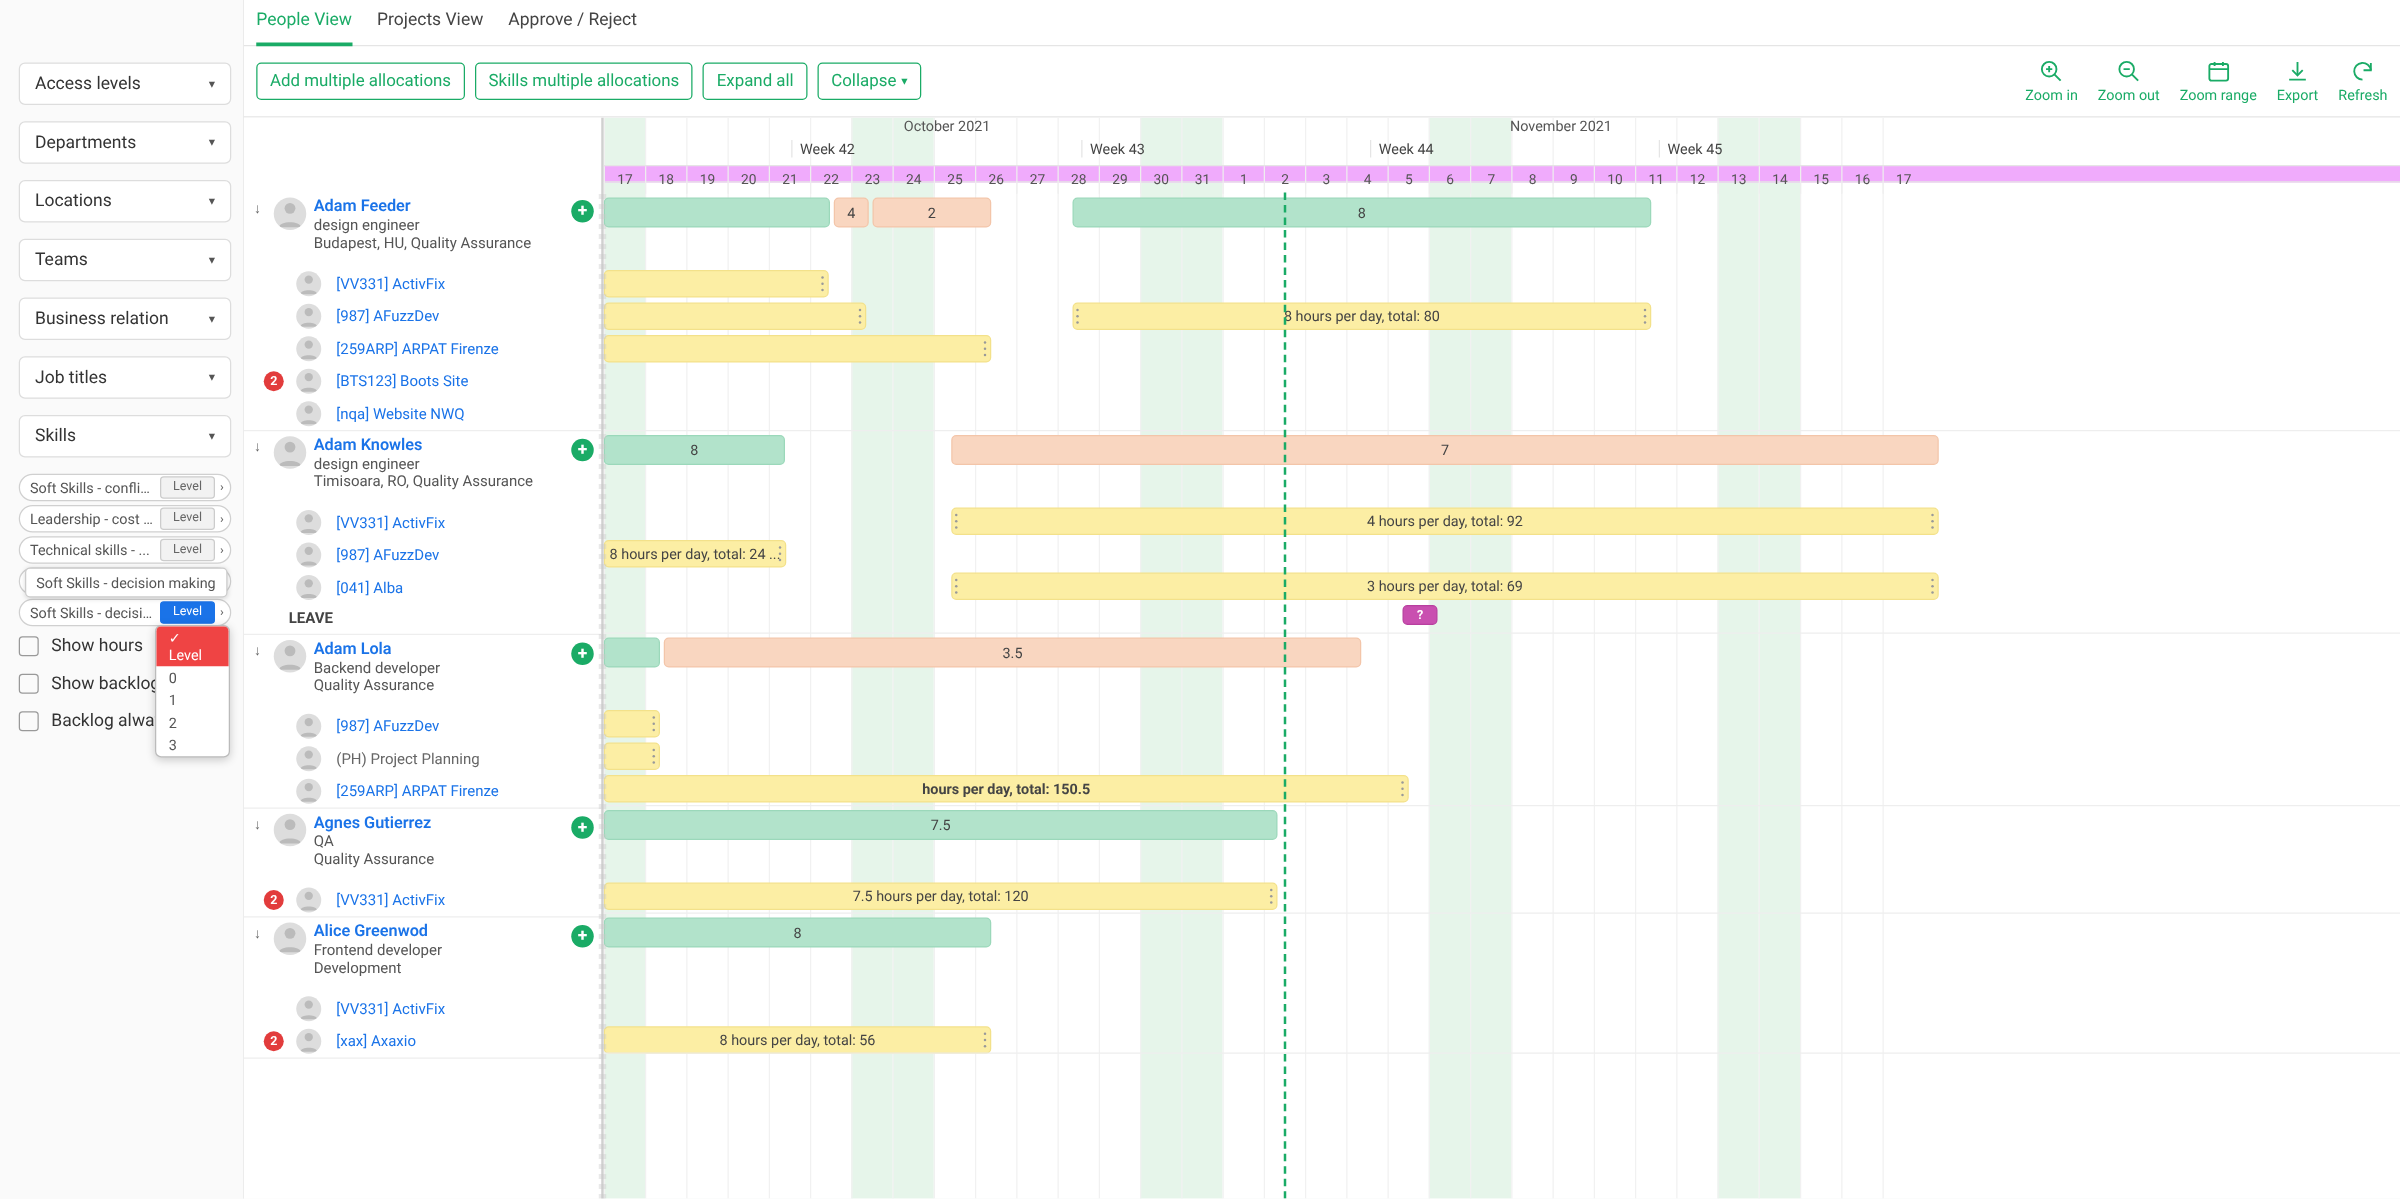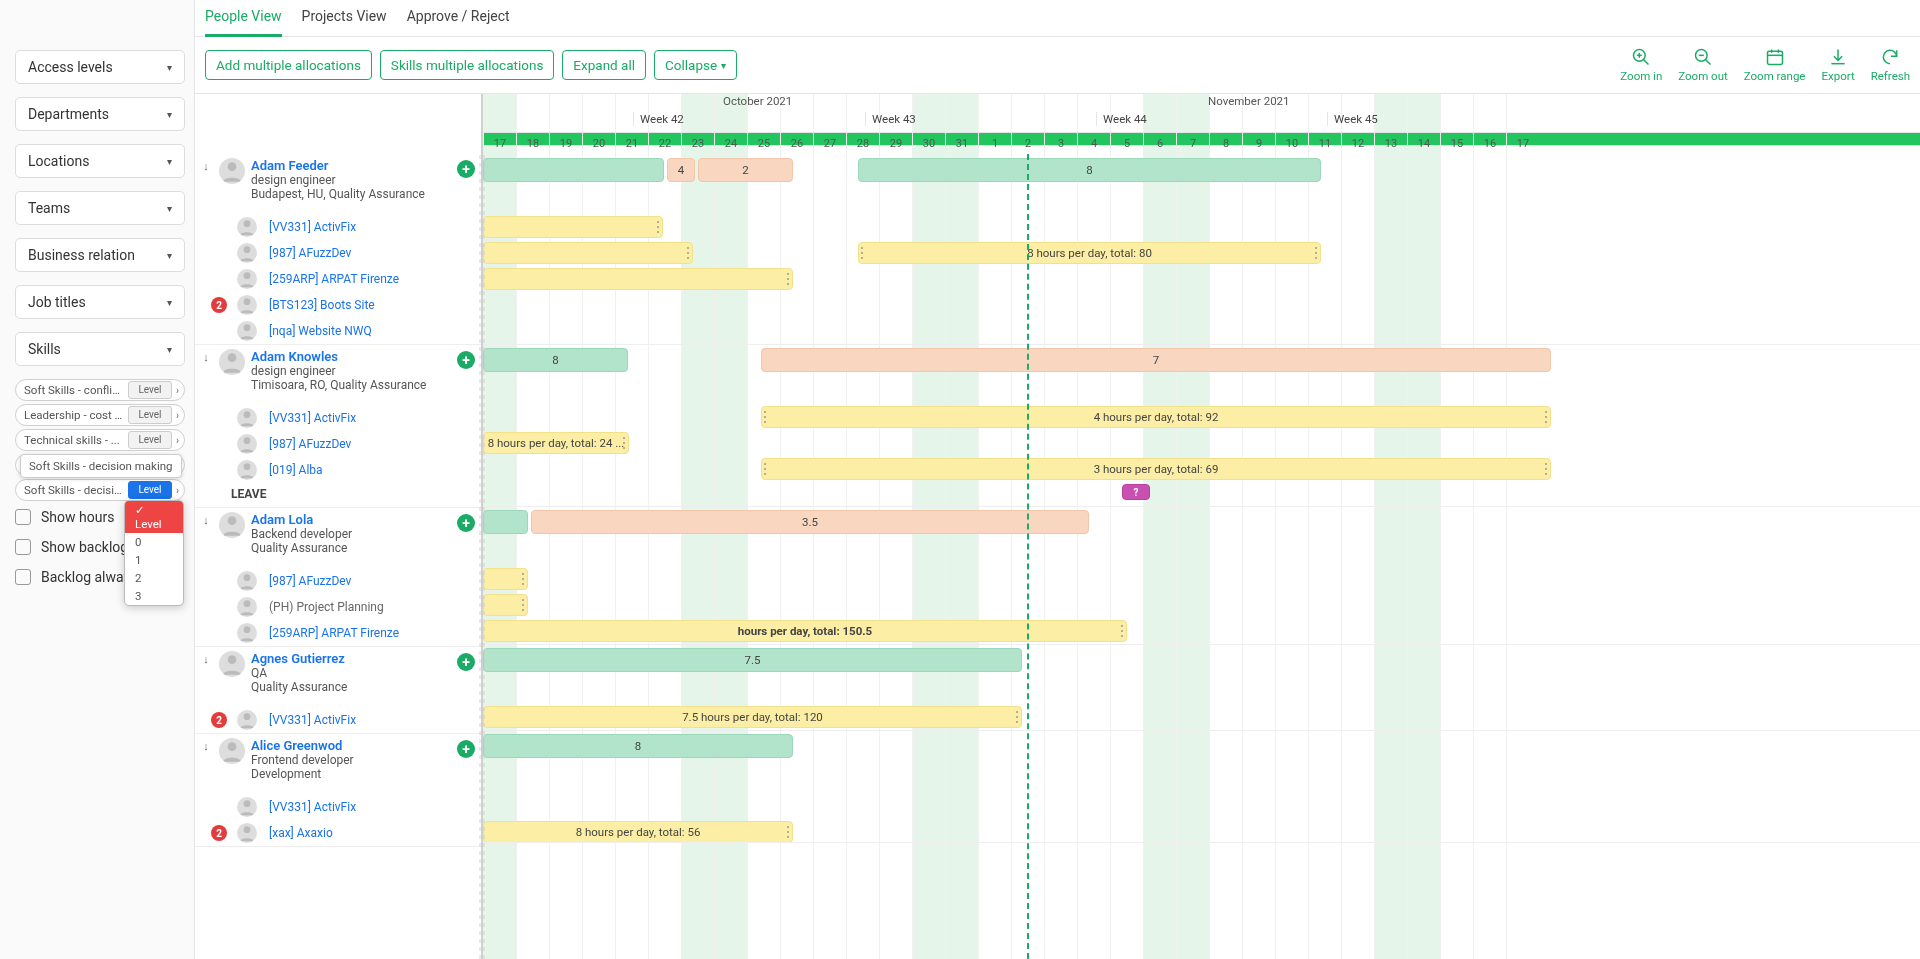--- a/index.html
+++ b/index.html
@@ -41,21 +41,21 @@
 .right { flex: 1; position: relative; overflow: hidden; padding-left: 12px; }
 
 .day-grid { position: absolute; inset: 0; pointer-events: none; }
 .day-col { position: absolute; top: 0; bottom: 0; border-left: 1px solid #f1f1f1; }
 .day-col.weekend { background: #e6f5ea; }
 
 .month-row { position: absolute; top: 0; left: 0; right: 0; height: 18px; font-size: 11.5px; color: #555; }
 .month-row span { position: absolute; }
 .week-row { position: absolute; top: 18px; left: 0; right: 0; height: 20px; font-size: 11.5px; color: #444; }
 .week-row span { position: absolute; border-left: 1px solid #e5e5e5; padding-left: 6px; }
-.day-row { position: absolute; top: 38px; left: 0; right: 0; height: 14px; border-top: 1px solid #e5e5e5; border-bottom: 1px solid #e5e5e5; font-size: 11px; color: #555; background: #22c55e; }
+.day-row { position: absolute; top: 38px; left: 0; right: 0; height: 14px; border-top: 1px solid #e5e5e5; border-bottom: 1px solid #e5e5e5; font-size: 11px; color: #555; background: #f0abfc; }
 .day-row span { position: absolute; width: 33px; text-align: center; line-height: 22px; border-left: 1px solid #eee; }
 
 .content { position: absolute; top: 60px; left: 0; right: 0; bottom: 0; }
 .today-line { position: absolute; top: 0; bottom: 0; border-left: 2px dashed #1aab66; z-index: 5; }
 
 .person-left { display: flex; padding: 4px 6px 0 4px; }
 .expand { width: 14px; font-size: 11px; color: #666; text-align: center; cursor: pointer; padding-top: 2px; }
 .avatar { width: 26px; height: 26px; border-radius: 50%; background: #ddd; margin: 0 6px; display: inline-flex; align-items: center; justify-content: center; font-size: 10px; color: #777; overflow: hidden; }
 .avatar.sm { width: 20px; height: 20px; }
 .avatar svg { width: 100%; height: 100%; }
@@ -324,21 +324,21 @@
               </span>
               <span class="projtxt ">[987] AFuzzDev</span>
             </div>
             <div class="proj-left">
               <span class="avatar sm">
                 <svg viewBox="0 0 24 24">
                   <circle cx="12" cy="8" r="4" fill="#bbb"></circle>
                   <path d="M4 22c0-5 16-5 16 0" fill="#bbb"></path>
                 </svg>
               </span>
-              <span class="projtxt ">[019] Alba</span>
+              <span class="projtxt ">[041] Alba</span>
             </div>
             <div class="leave-txt" style="height: 24px;">LEAVE</div>
             <div style="border-top: 1px solid rgb(238, 238, 238);"></div>
             <div class="person-left" style="height: 60px;">
               <span class="expand">↓</span>
               <span class="avatar">
                 <svg viewBox="0 0 24 24">
                   <circle cx="12" cy="8" r="4" fill="#bbb"></circle>
                   <path d="M4 22c0-5 16-5 16 0" fill="#bbb"></path>
                 </svg>

